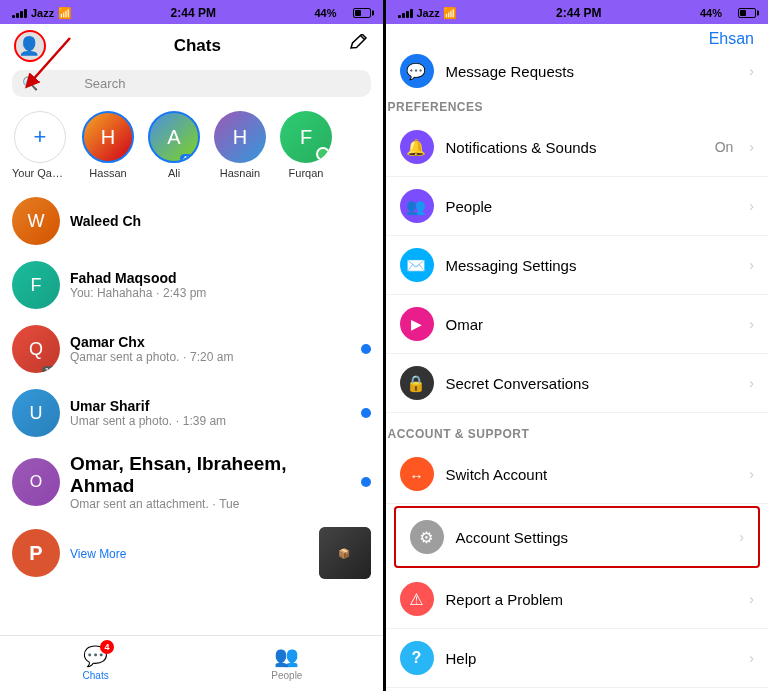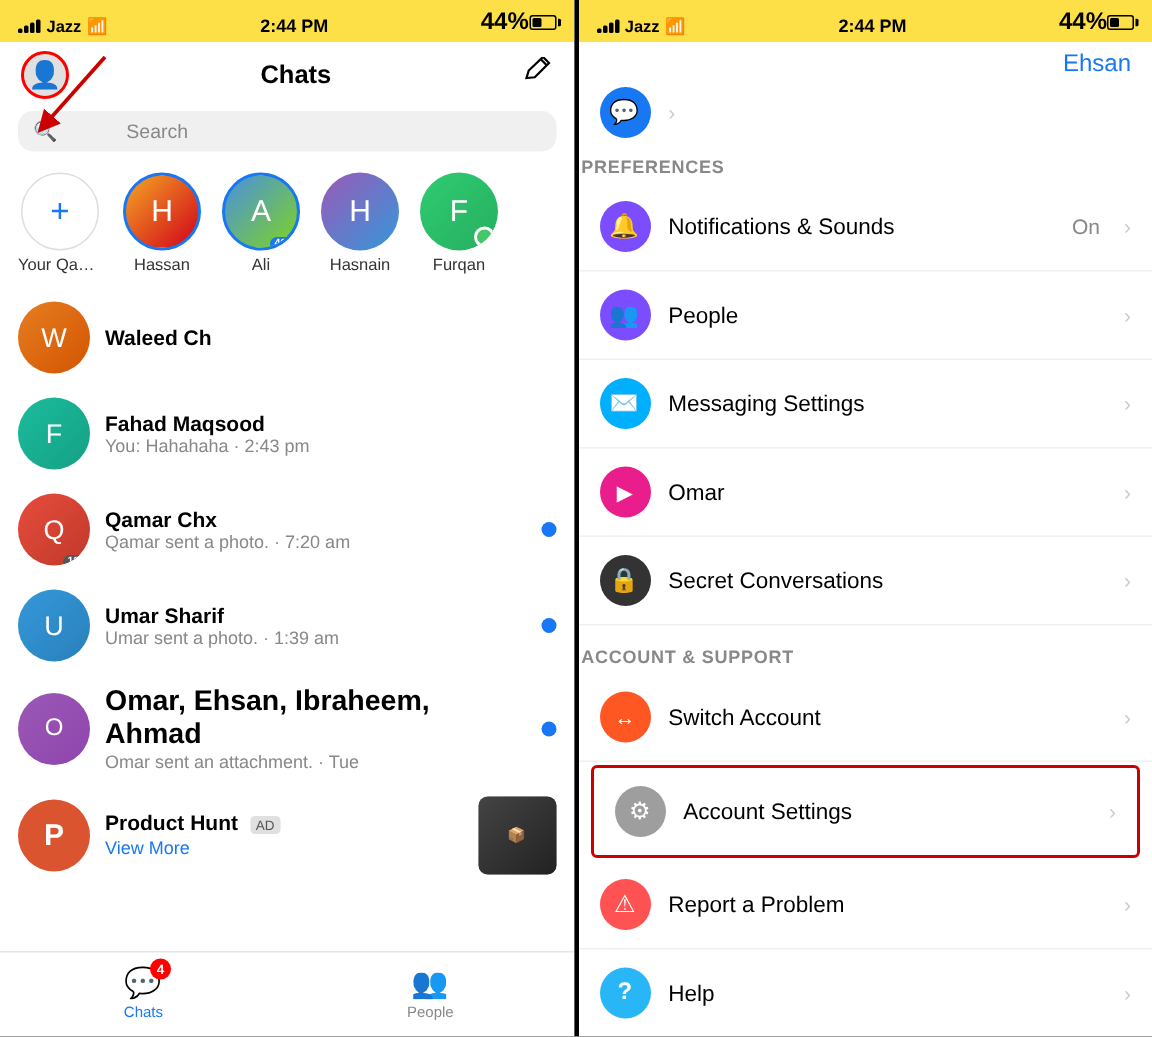--- a/index.html
+++ b/index.html
@@ -23,30 +23,30 @@
     }
 
     .phone-panel + .phone-panel {
       border-left: 3px solid #000;
     }
 
     
     .status-bar {
       display: flex;
       justify-content: space-between;
-      align-items: flex-end;
+      align-items: center;
       padding: 6px 12px 4px;
       font-size: 11px;
       font-weight: 600;
-      background: #fde047;
+      background: #8b5cf6;
     }
 
     .status-bar-left { display: flex; align-items: center; gap: 4px; }
     .status-bar-center { font-size: 12px; font-weight: 600; }
-    .status-bar-right { display: flex; align-items: center; gap: 0; font-size: 16px; }
+    .status-bar-right { display: flex; align-items: center; gap: 16px; font-size: 11px; }
 
     
     .signal-bars { display: flex; align-items: flex-end; gap: 1px; }
     .signal-bars span {
       background: #000;
       width: 3px;
       display: inline-block;
       border-radius: 1px;
     }
 
@@ -502,24 +502,20 @@
         <div class="chat-preview">Omar sent an attachment. · Tue</div>
       </div>
       <div class="chat-meta">
         <div class="unread-dot"></div>
       </div>
     </div>
 
     <div class="chat-item" style="position:relative;">
       <div class="chat-avatar product-hunt">P</div>
       <div class="chat-info">
-        <div class="chat-name">
-          Product Hunt
-          <span style="background:#e0e0e0;font-size:9px;padding:1px 4px;border-radius:3px;margin-left:4px;font-weight:400;color:#555;">AD</span>
-        </div>
         <span class="view-more-btn">View More</span>
       </div>
       <div class="product-thumbnail" style="position:relative;right:0;">
         <div style="width:52px;height:52px;background:linear-gradient(135deg,#444,#222);border-radius:6px;display:flex;align-items:center;justify-content:center;">
           <span style="color:#fff;font-size:10px;">📦</span>
         </div>
       </div>
     </div>
   </div>
 
@@ -559,20 +555,21 @@
       </div>
     </div>
   </div>
 
   <div class="settings-header">
     <span class="done-btn">Ehsan</span>
   </div>
 
   <div style="height:30px;background:#fff;display:flex;align-items:center;padding:0 14px;">
     <div style="width:34px;height:34px;border-radius:50%;background:#1877f2;display:flex;align-items:center;justify-content:center;font-size:16px;color:#fff;margin-right:12px;">💬</div>
+    <span style="font-size:15px;flex:1;">Message Requests</span>
     <span class="chevron">›</span>
   </div>
 
   <div class="section-header">PREFERENCES</div>
 
   <div class="settings-item">
     <div class="settings-icon icon-purple">🔔</div>
     <span class="settings-label">Notifications &amp; Sounds</span>
     <span class="settings-value">On</span>
     <span class="chevron">›</span>

